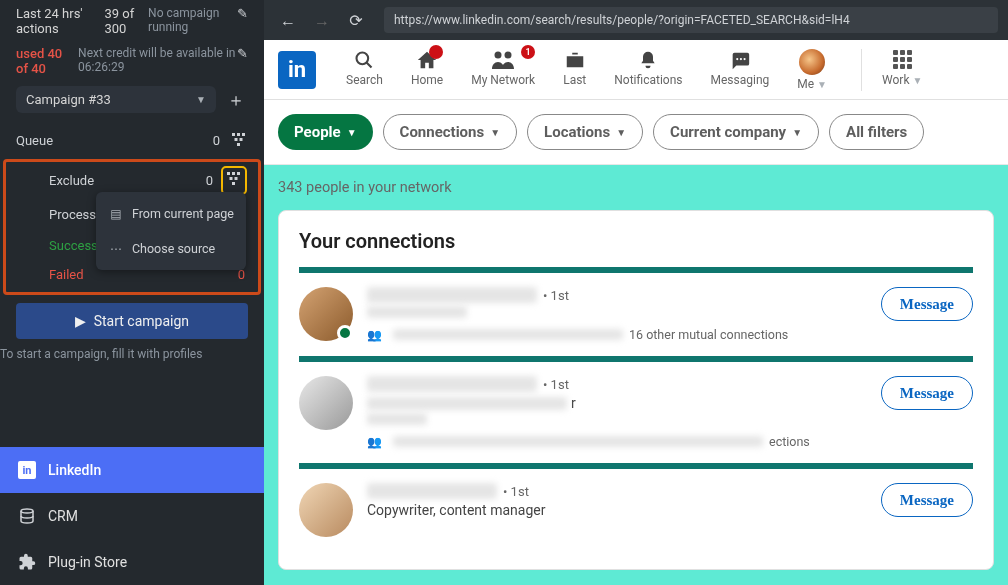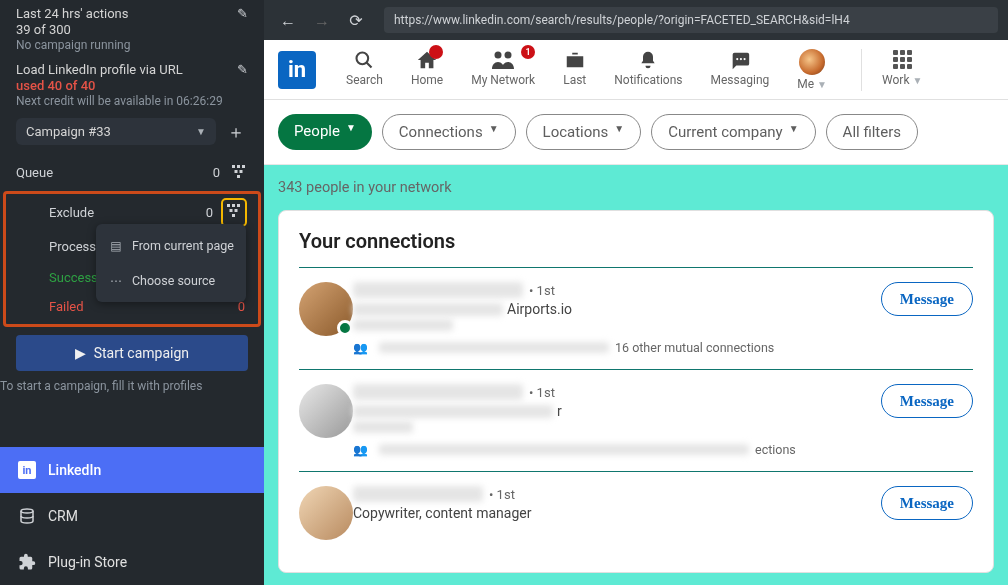--- a/index.html
+++ b/index.html
@@ -2,21 +2,21 @@
 <html><head>
 <meta charset="utf-8">
 <style>
 * { margin: 0; padding: 0; box-sizing: border-box; font-family: -apple-system, BlinkMacSystemFont, "Segoe UI", Roboto, sans-serif; }
 body { background: #1f2428; color: #d4d4d4; overflow: hidden; }
 .app { display: flex; height: 585px; width: 1008px; }
 
 
 .sidebar { width: 264px; background: #24292e; display: flex; flex-direction: column; font-size: 13px; position: relative; }
 .sb-header { display: flex; justify-content: space-between; align-items: flex-start; padding: 6px 16px 2px; }
-.sb-header .col { display: flex; flex-direction: column; gap: 1px; }
+.sb-header .col { display: flex; flex-direction: row; gap: 1px; }
 .sb-sub { color: #8b949e; font-size: 12px; }
 .sb-red { color: #e55347; font-weight: 500; }
 .edit-icon { color: #cfd2d6; cursor: pointer; font-size: 13px; }
 .campaign-row { display: flex; align-items: center; gap: 8px; padding: 8px 16px; }
 .campaign-pill { flex: 1; display: flex; justify-content: space-between; align-items: center; background: #2d333b; border-radius: 6px; padding: 6px 10px; }
 .chev { font-size: 10px; color: #aab0b6; }
 .plus-btn { width: 24px; height: 24px; display: flex; align-items: center; justify-content: center; color: #cfd2d6; font-size: 18px; cursor: pointer; }
 .stat-row { display: flex; justify-content: space-between; align-items: center; padding: 10px 16px; }
 .stat-label { color: #cfd2d6; }
 .stat-right { display: flex; align-items: center; gap: 10px; }
@@ -49,31 +49,31 @@
 .li-nav { display: flex; flex-direction: column; align-items: center; gap: 2px; color: #666; font-size: 12px; position: relative; cursor: pointer; }
 .li-nav .ico { font-size: 20px; height: 22px; display: flex; align-items: center; color: #444; }
 .badge { position: absolute; top: -4px; right: 0px; background: #cc1016; color: #fff; font-size: 9px; width: 14px; height: 14px; border-radius: 50%; display: flex; align-items: center; justify-content: center; font-weight: 600; }
 .li-nav.me .ico { width: 26px; height: 26px; border-radius: 50%; background: radial-gradient(circle at 40% 40%, #f6c68a 0%, #c76b2e 60%, #6e3515 100%); font-size: 0; }
 .li-nav.work { border-left: 1px solid #e0e0e0; padding-left: 20px; margin-left: 6px; }
 .dots-grid { width: 22px; height: 22px; display: grid; grid-template-columns: repeat(3, 5px); grid-template-rows: repeat(3, 5px); gap: 2px; align-content: center; justify-content: center; }
 .dots-grid span { background: #555; width: 5px; height: 5px; border-radius: 1px; }
 
 
 .filter-bar { background: #fff; padding: 14px 14px; display: flex; gap: 10px; border-bottom: 1px solid #e7e7e7; }
-.pill { border-radius: 18px; padding: 8px 16px; font-size: 15px; font-weight: 400; display: flex; align-items: flex-start; gap: 6px; cursor: pointer; white-space: nowrap; }
+.pill { border-radius: 18px; padding: 8px 16px; font-size: 15px; font-weight: 700; display: flex; align-items: center; gap: 6px; cursor: pointer; white-space: nowrap; }
 .pill.green { background: #057642; color: #fff; }
 .pill.outline { background: #fff; color: #5e5e5e; border: 1px solid #888; }
 .tri { font-size: 10px; }
 
 
 .content { background: #5eead4; flex: 1; overflow-y: auto; padding: 14px 14px; }
 .results-count { color: #666; font-size: 14.5px; margin-bottom: 14px; }
 .card { background: #fff; border: 1px solid #e0e0e0; border-radius: 8px; padding: 18px 20px; }
 .card-title { font-size: 20px; font-weight: 600; margin-bottom: 14px; color: #222; }
-.person { display: flex; padding: 14px 0; border-top: 1px solid #0f766e; }
+.person { display: flex; gap: 14px; padding: 14px 0; border-top: 6px solid #0f766e; }
 .person:first-of-type { border-top: none; }
 .avatar { width: 54px; height: 54px; border-radius: 50%; background: #ccc; position: relative; flex-shrink: 0; }
 .av1 { background: linear-gradient(135deg,#d4a373 0%,#8b5a2b 100%); }
 .av2 { background: linear-gradient(135deg,#e8e8e8 0%,#999 100%); }
 .av3 { background: linear-gradient(135deg,#f0d6b5 0%,#b88a5f 100%); }
 .avatar .presence { position: absolute; bottom: 0; right: 0; width: 16px; height: 16px; background: #057642; border: 3px solid #fff; border-radius: 50%; }
 .p-info { flex: 1; min-width: 0; }
 .p-line { display: flex; align-items: center; gap: 6px; margin-bottom: 3px; }
 .blur { background: #e5e5e5; color: transparent; border-radius: 3px; filter: blur(3px); user-select: none; }
 .blur-name { width: 170px; height: 16px; display: inline-block; }
@@ -100,21 +100,20 @@
       <div class="col">
         <div>Last 24 hrs' actions</div>
         <div>39 of 300</div>
         <div class="sb-sub">No campaign running</div>
       </div>
       <span class="edit-icon">✎</span>
     </div>
 
     <div class="sb-header" style="padding-top:8px;">
       <div class="col">
-        <div>Load LinkedIn profile via URL</div>
         <div class="sb-red">used 40 of 40</div>
         <div class="sb-sub">Next credit will be available in 06:26:29</div>
       </div>
       <span class="edit-icon">✎</span>
     </div>
 
     <div class="campaign-row">
       <div class="campaign-pill">
         <span>Campaign #33</span>
         <span class="chev">▼</span>
@@ -346,24 +345,20 @@
 
         <div class="person">
           <div class="avatar av1">
               <span class="presence"></span>
             </div>
           <div class="p-info">
             <div class="p-line">
                 <span class="blur blur-name"></span>
                 <span class="degree">• 1st</span>
               </div>
-            <div class="subtitle">
-                <span class="blur blur-sub"></span>
-                <span>Airports.io</span>
-              </div>
             <div class="loc"><span class="blur blur-loc"></span></div>
             <div class="mutual">
                 <span class="micon">👥</span>
                 <span class="blur blur-mutual"></span>
                 <span>16 other mutual connections</span>
               </div>
           </div>
           <button class="msg-btn">Message</button>
         </div>
 

